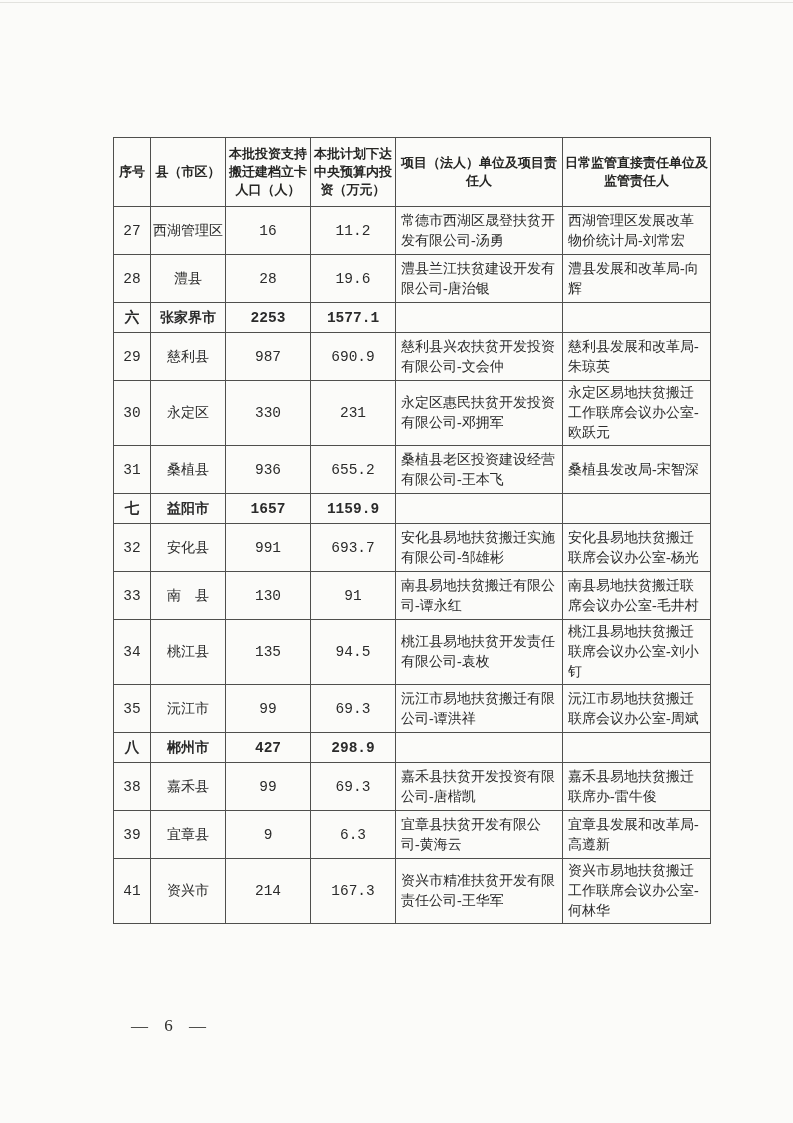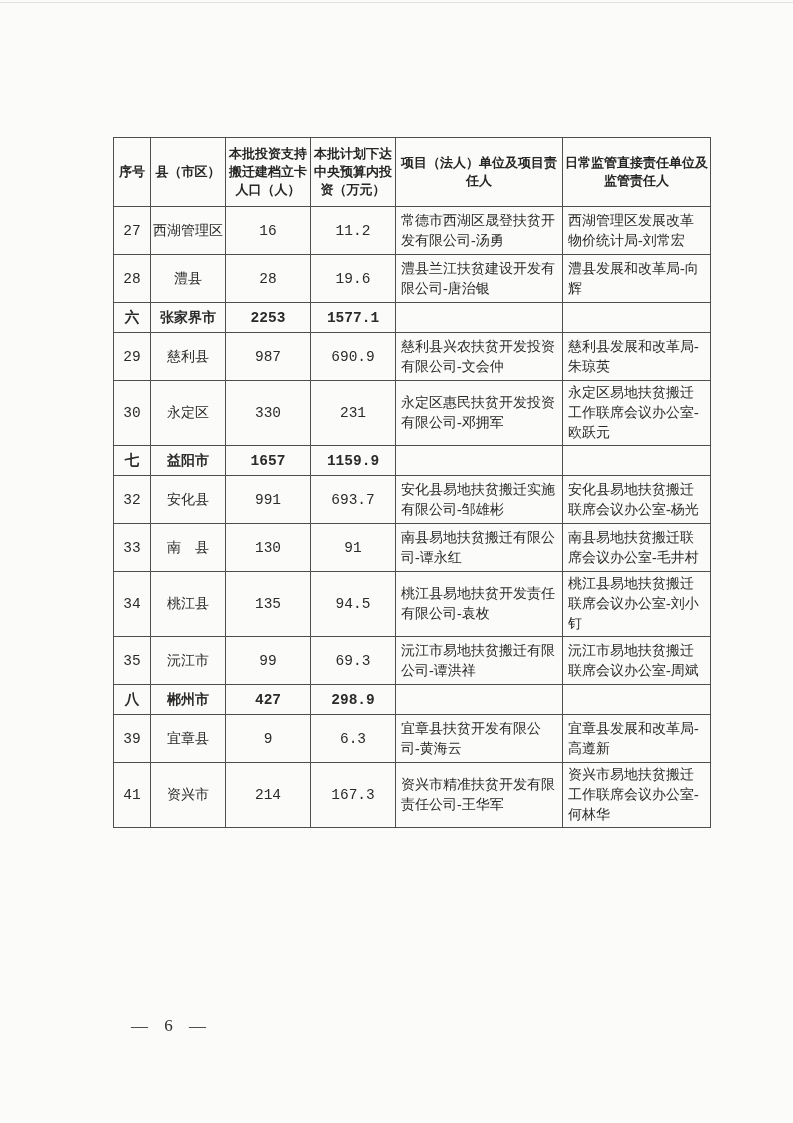--- a/index.html
+++ b/index.html
@@ -130,20 +130,28 @@
           <td class="c-text">慈利县发展和改革局-朱琼英</td>
         </tr>
         <tr class="data">
           <td class="c-center c-num">30</td>
           <td class="c-center">永定区</td>
           <td class="c-center c-num">330</td>
           <td class="c-center c-num">231</td>
           <td class="c-text">永定区惠民扶贫开发投资有限公司-邓拥军</td>
           <td class="c-text">永定区易地扶贫搬迁工作联席会议办公室-欧跃元</td>
         </tr>
+        <tr class="data">
+          <td class="c-center c-num">31</td>
+          <td class="c-center">桑植县</td>
+          <td class="c-center c-num">936</td>
+          <td class="c-center c-num">655.2</td>
+          <td class="c-text">桑植县老区投资建设经营有限公司-王本飞</td>
+          <td class="c-text">桑植县发改局-宋智深</td>
+        </tr>
         <tr class="summary">
           <td class="c-center c-num">七</td>
           <td class="c-center">益阳市</td>
           <td class="c-center c-num">1657</td>
           <td class="c-center c-num">1159.9</td>
           <td class="c-text"></td>
           <td class="c-text"></td>
         </tr>
         <tr class="data">
           <td class="c-center c-num">32</td>
@@ -179,20 +187,28 @@
         </tr>
         <tr class="summary">
           <td class="c-center c-num">八</td>
           <td class="c-center">郴州市</td>
           <td class="c-center c-num">427</td>
           <td class="c-center c-num">298.9</td>
           <td class="c-text"></td>
           <td class="c-text"></td>
         </tr>
         <tr class="data">
+          <td class="c-center c-num">38</td>
+          <td class="c-center">嘉禾县</td>
+          <td class="c-center c-num">99</td>
+          <td class="c-center c-num">69.3</td>
+          <td class="c-text">嘉禾县扶贫开发投资有限公司-唐楷凯</td>
+          <td class="c-text">嘉禾县易地扶贫搬迁联席办-雷牛俊</td>
+        </tr>
+        <tr class="data">
           <td class="c-center c-num">39</td>
           <td class="c-center">宜章县</td>
           <td class="c-center c-num">9</td>
           <td class="c-center c-num">6.3</td>
           <td class="c-text">宜章县扶贫开发有限公司-黄海云</td>
           <td class="c-text">宜章县发展和改革局-高遵新</td>
         </tr>
         <tr class="data">
           <td class="c-center c-num">41</td>
           <td class="c-center">资兴市</td>

